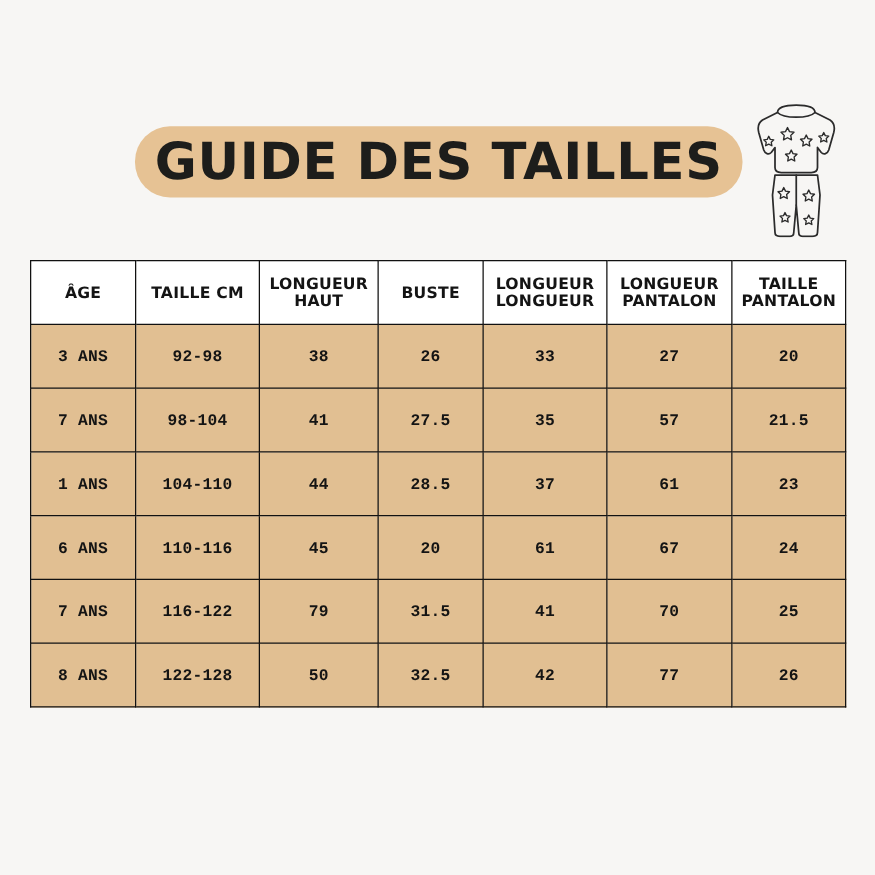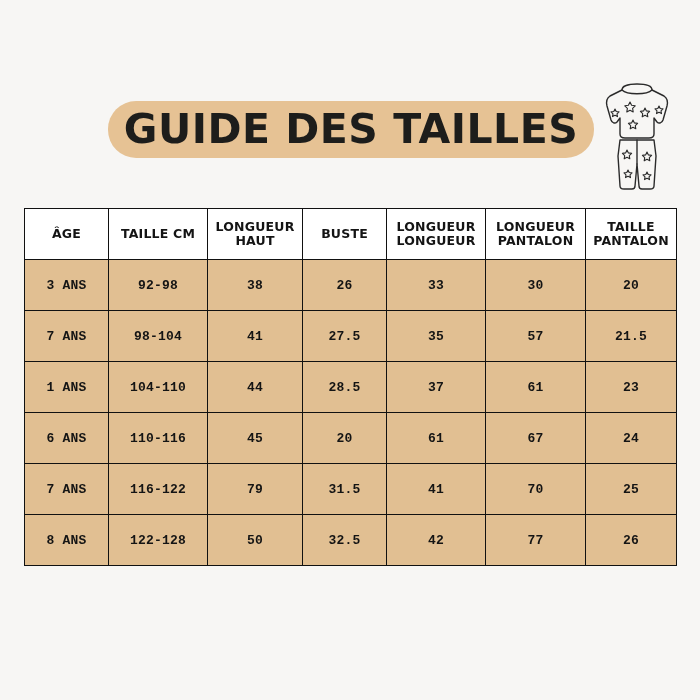--- a/index.html
+++ b/index.html
@@ -173,21 +173,21 @@
           </th>
         </tr>
       </thead>
       <tbody>
         <tr>
           <td>3 ANS</td>
           <td>92-98</td>
           <td>38</td>
           <td>26</td>
           <td>33</td>
-          <td>30</td>
+          <td>27</td>
           <td>20</td>
         </tr>
         <tr>
           <td>7 ANS</td>
           <td>98-104</td>
           <td>41</td>
           <td>27.5</td>
           <td>35</td>
           <td>57</td>
           <td>21.5</td>

